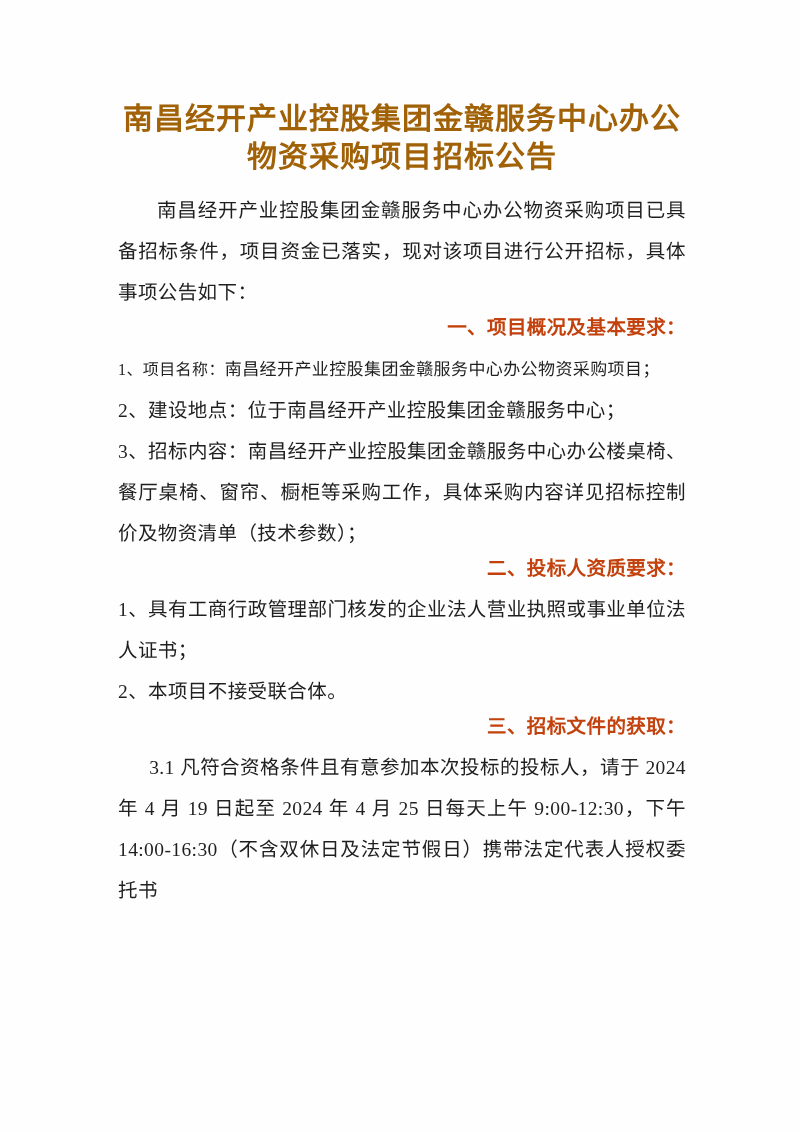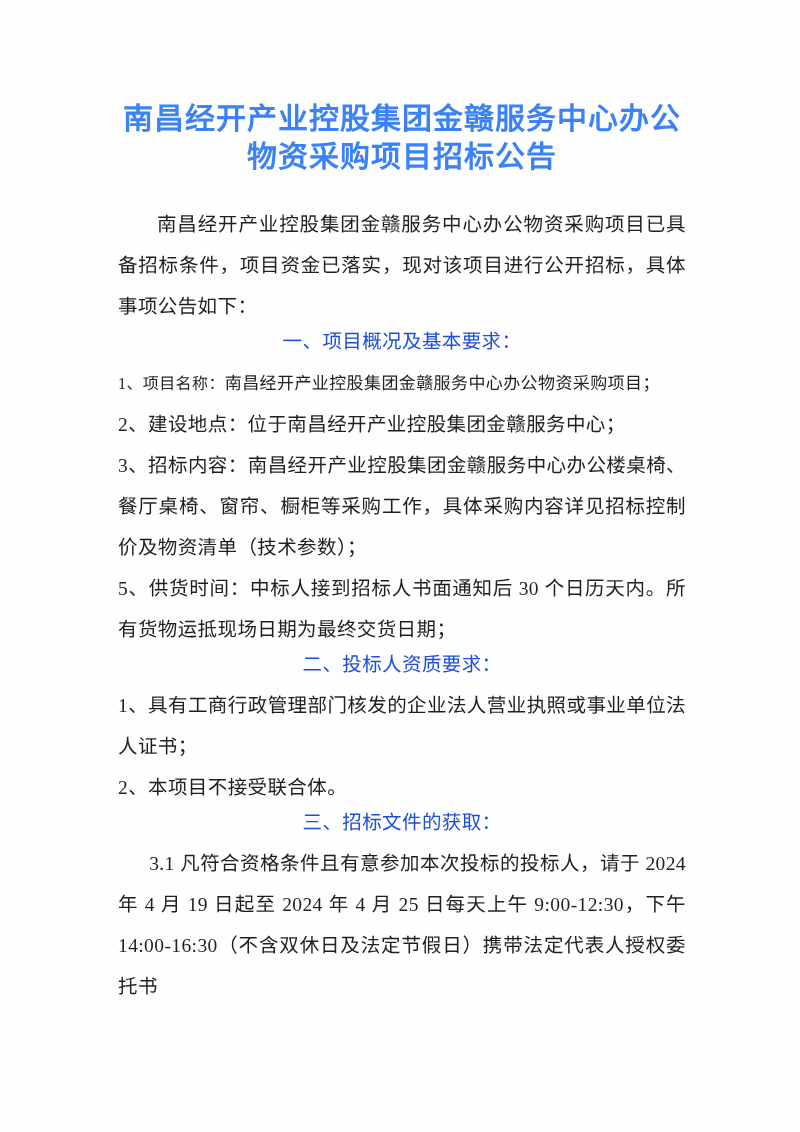--- a/index.html
+++ b/index.html
@@ -18,38 +18,38 @@
     color: #1f1f1f;
     font-family: "Liberation Serif", "DejaVu Serif", serif;
     overflow: hidden;
   }
   .doc-title {
     font-size: 30px;
     font-weight: 700;
     line-height: 38px;
     letter-spacing: 1px;
     text-align: center;
-    margin: 0 0 28px 0;
-    color: #3b82f6;
+    margin: 0 0 14px 0;
+    color: #a16207;
   }
   .para {
     font-size: 19.5px;
     line-height: 41px;
     letter-spacing: 0.4px;
     margin: 0;
     text-align: justify;
     text-justify: inter-ideograph;
   }
   .indent-2em { text-indent: 2em; }
   .indent-16em { text-indent: 1.6em; }
   .heading {
-    font-weight: 400;
+    font-weight: 700;
     margin-top: -6px;
-    color: #1d4ed8;
-    text-align: center;
+    color: #c2410c;
+    text-align: right;
   }
   .item-label { font-size: 16px; }
   .item-content-small { font-size: 17px; }
 </style>
 </head>
 <body>
 
 <div class="page">
 
   <h1 class="doc-title"><span>南昌经开产业控股集团金赣服务中心办公</span><br><span>物资采购项目招标公告</span></h1>
@@ -58,21 +58,20 @@
 
   <p class="para heading">一、项目概况及基本要求：</p>
 
   <p class="para"><span class="item-label">1、项目名称：</span><span class="item-content-small">南昌经开产业控股集团金赣服务中心办公物资采购项目；</span></p>
 
   <p class="para">2、建设地点：位于南昌经开产业控股集团金赣服务中心；</p>
 
   <p class="para">3、招标内容：南昌经开产业控股集团金赣服务中心办公楼桌椅、餐厅桌椅、窗帘、橱柜等采购工作，具体采购内容详见招标控制价及物资清单（技术参数）；</p>
 
 
-  <p class="para">5、供货时间：中标人接到招标人书面通知后 30 个日历天内。所有货物运抵现场日期为最终交货日期；</p>
 
   <p class="para heading">二、投标人资质要求：</p>
 
   <p class="para">1、具有工商行政管理部门核发的企业法人营业执照或事业单位法人证书；</p>
 
   <p class="para">2、本项目不接受联合体。</p>
 
   <p class="para heading">三、招标文件的获取：</p>
 
   <p class="para indent-16em">3.1 凡符合资格条件且有意参加本次投标的投标人，请于 2024 年 4 月 19 日起至 2024 年 4 月 25 日每天上午 9:00-12:30，下午 14:00-16:30（不含双休日及法定节假日）携带法定代表人授权委托书</p>

